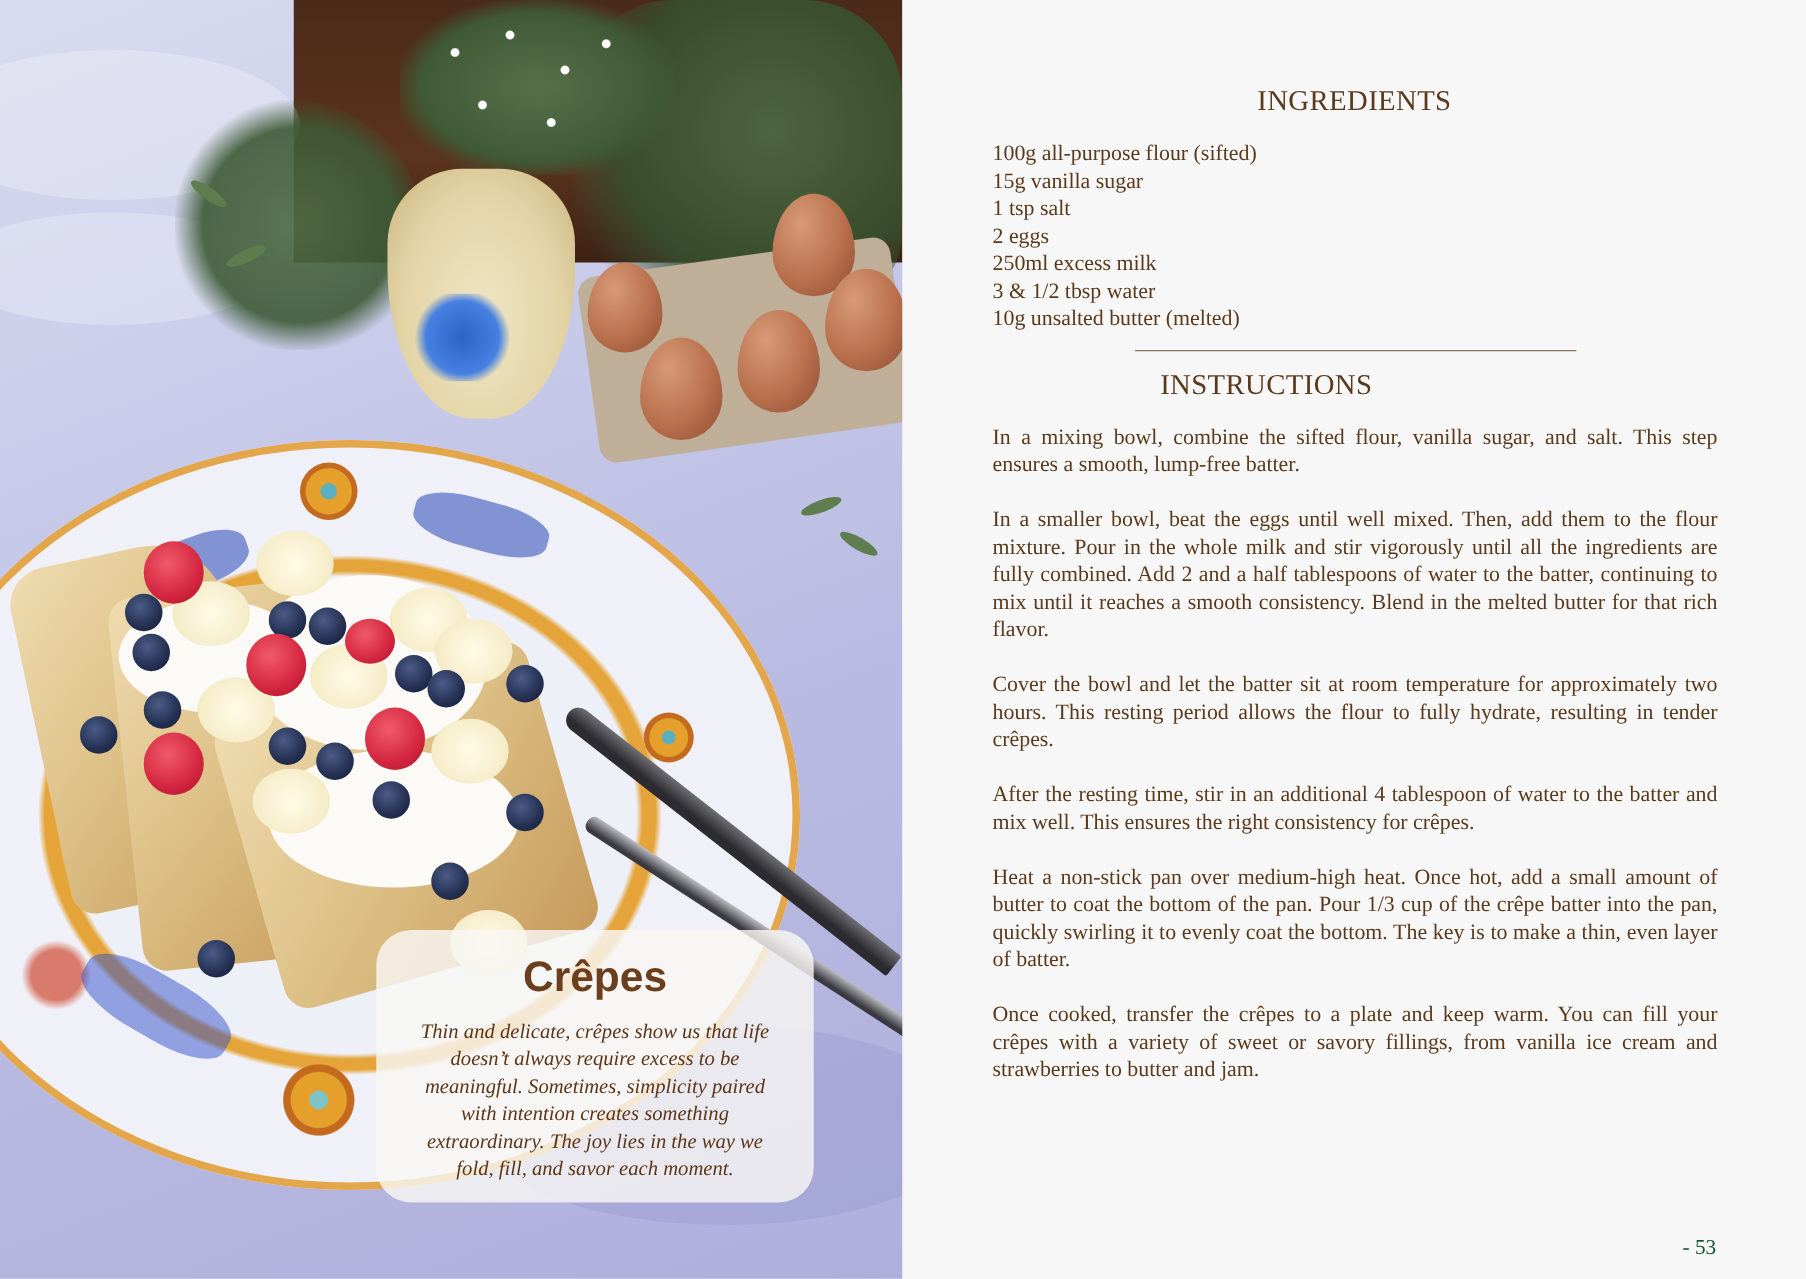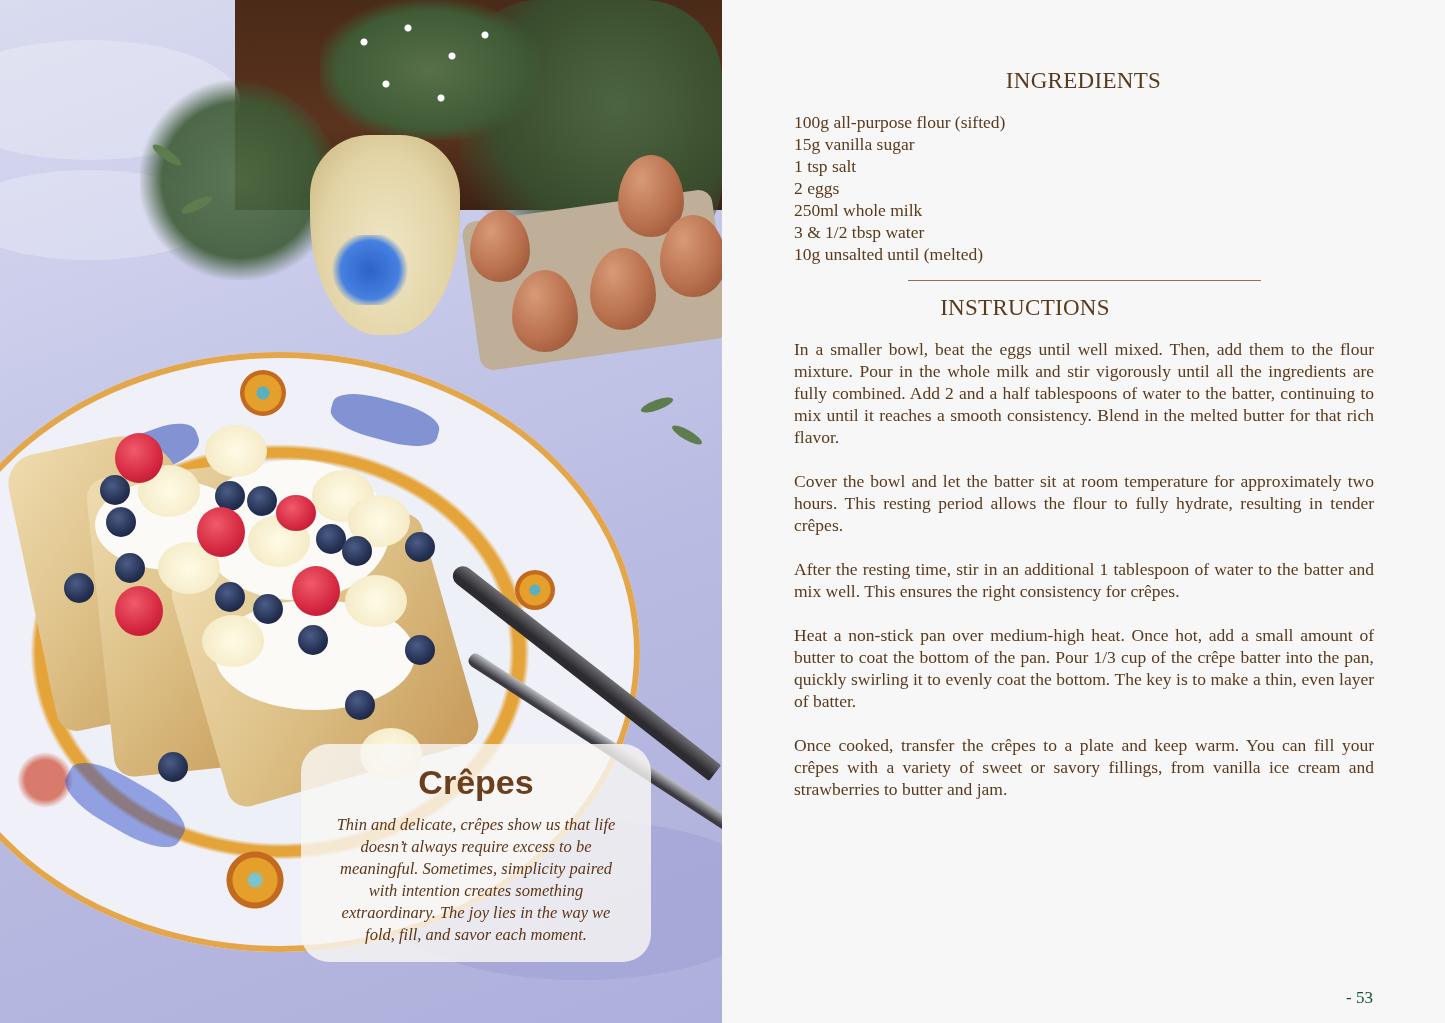--- a/index.html
+++ b/index.html
@@ -107,21 +107,21 @@
   .caption-text {
     font-family: "Liberation Serif", "DejaVu Serif", serif;
     font-style: italic; font-size: 16.5px; line-height: 22px; color: #5d3618; margin: 12px;
   }
 
   
   .text-page {
     position: relative; width: 723px; height: 1023px; background: #f7f7f7;
   }
   .heading {
-    position: absolute; left: 12px; width: 582px; text-align: center;
+    position: absolute; left: 0; width: 582px; text-align: center;
     font-size: 23px; letter-spacing: 0.3px; color: #5a3a1c; margin: 0; font-weight: normal;
   }
   .ingredients-heading { top: 68px; left: 0; width: 723px; padding-left: 0; }
   .ingredients-list {
     position: absolute; left: 72px; top: 111px; margin: 0; padding: 0; list-style: none;
     font-size: 17.5px; line-height: 22px; color: #5a3a1c;
   }
   .divider {
     position: absolute; left: 186px; top: 280px; width: 353px; height: 0;
     border-top: 1.5px solid #8c735c;
@@ -225,32 +225,33 @@
     </div>
   </div>
 
   <div class="text-page">
     <h2 class="heading ingredients-heading">INGREDIENTS</h2>
     <ul class="ingredients-list">
       <li>100g all-purpose flour (sifted)</li>
       <li>15g vanilla sugar</li>
       <li>1 tsp salt</li>
       <li>2 eggs</li>
-      <li>250ml whole milk</li>
+      <li>250ml excess milk</li>
       <li>3 &amp; 1/2 tbsp water</li>
-      <li>10g unsalted until (melted)</li>
+      <li>10g unsalted butter (melted)</li>
     </ul>
 
     <div class="divider"></div>
 
     <h2 class="heading instructions-heading">INSTRUCTIONS</h2>
     <div class="instructions">
+      <p>In a mixing bowl, combine the sifted flour, vanilla sugar, and salt. This step ensures a smooth, lump-free batter.</p>
       <p>In a smaller bowl, beat the eggs until well mixed. Then, add them to the flour mixture. Pour in the whole milk and stir vigorously until all the ingredients are fully combined. Add 2 and a half tablespoons of water to the batter, continuing to mix until it reaches a smooth consistency. Blend in the melted butter for that rich flavor.</p>
       <p>Cover the bowl and let the batter sit at room temperature for approximately two hours. This resting period allows the flour to fully hydrate, resulting in tender crêpes.</p>
-      <p>After the resting time, stir in an additional 1 tablespoon of water to the batter and mix well. This ensures the right consistency for crêpes.</p>
+      <p>After the resting time, stir in an additional 4 tablespoon of water to the batter and mix well. This ensures the right consistency for crêpes.</p>
       <p>Heat a non-stick pan over medium-high heat. Once hot, add a small amount of butter to coat the bottom of the pan. Pour 1/3 cup of the crêpe batter into the pan, quickly swirling it to evenly coat the bottom. The key is to make a thin, even layer of batter.</p>
       <p>Once cooked, transfer the crêpes to a plate and keep warm. You can fill your crêpes with a variety of sweet or savory fillings, from vanilla ice cream and strawberries to butter and jam.</p>
     </div>
 
     <div class="page-number">- 53</div>
   </div>
 
 </div>
 
 </body></html>

